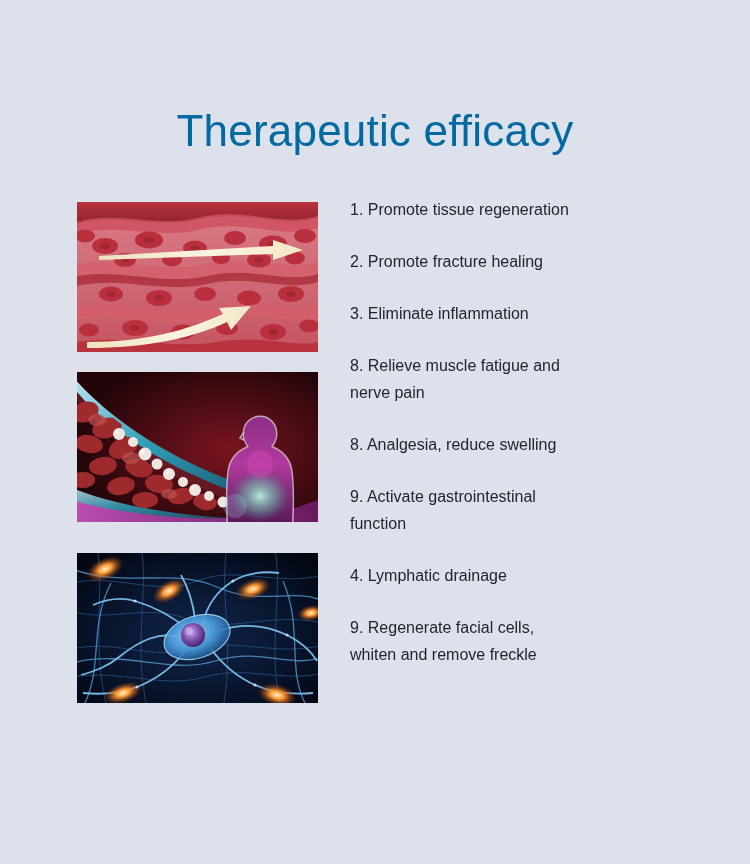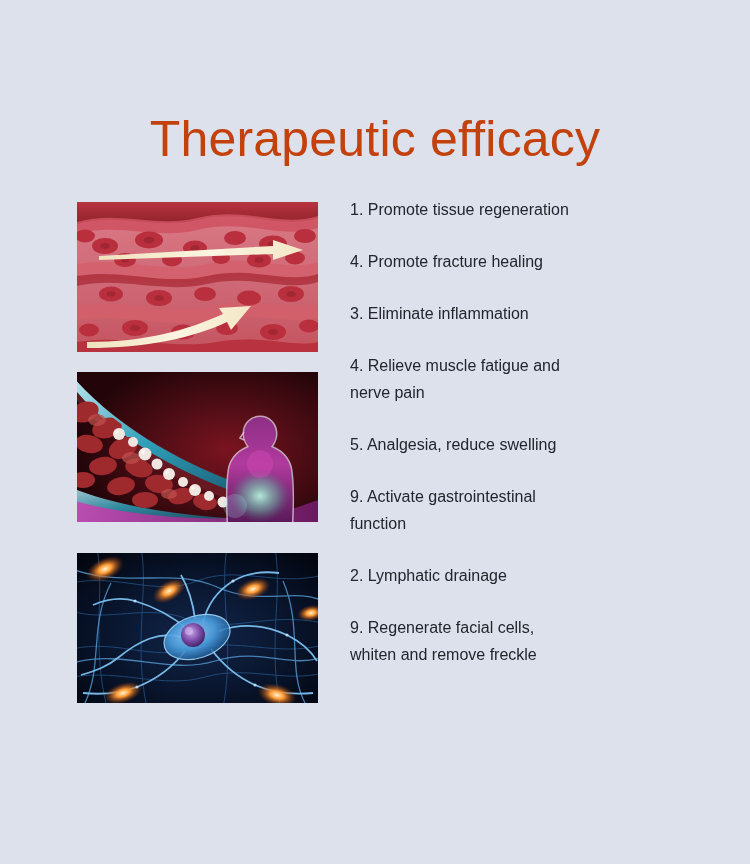--- a/index.html
+++ b/index.html
@@ -19,24 +19,24 @@
     overflow: hidden;
   }
 
   
   #page-title {
     position: absolute;
     left: 0;
     top: 78px;
     width: 750px;
     text-align: center;
-    font-size: 50px;
+    font-size: 44px;
     font-weight: 400;
     letter-spacing: 0.2px;
-    color: #c2410c;
+    color: #0369a1;
     line-height: 1.1;
   }
 
   
   .figure {
     position: absolute;
     left: 77px;
     width: 241px;
     height: 150px;
     overflow: hidden;
@@ -335,25 +335,25 @@
         <circle cx="156" cy="28" r="1.6"></circle>
         <circle cx="210" cy="82" r="1.6"></circle>
         <circle cx="60" cy="134" r="1.6"></circle>
         <circle cx="178" cy="132" r="1.6"></circle>
       </g>
     </svg>
   </div>
 
   <ul id="benefits-list">
     <li class="benefit-item">1. Promote tissue regeneration</li>
-    <li class="benefit-item">4. Promote fracture healing</li>
+    <li class="benefit-item">2. Promote fracture healing</li>
     <li class="benefit-item">3. Eliminate inflammation</li>
-    <li class="benefit-item">4. Relieve muscle fatigue and
+    <li class="benefit-item">8. Relieve muscle fatigue and
 nerve pain</li>
-    <li class="benefit-item">5. Analgesia, reduce swelling</li>
+    <li class="benefit-item">8. Analgesia, reduce swelling</li>
     <li class="benefit-item">9. Activate gastrointestinal
 function</li>
-    <li class="benefit-item">2. Lymphatic drainage</li>
+    <li class="benefit-item">4. Lymphatic drainage</li>
     <li class="benefit-item">9. Regenerate facial cells,
 whiten and remove freckle</li>
   </ul>
 
 </div>
 
 </body></html>

